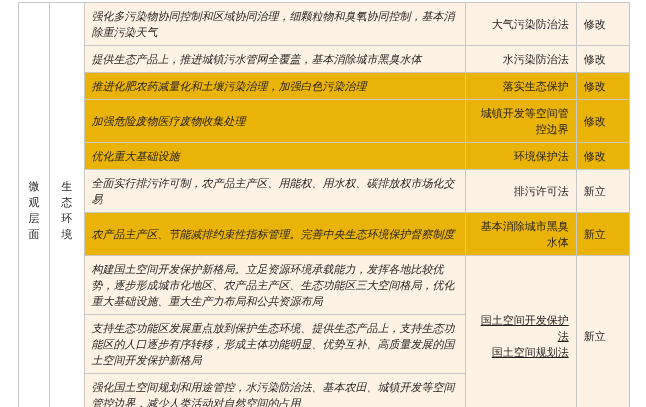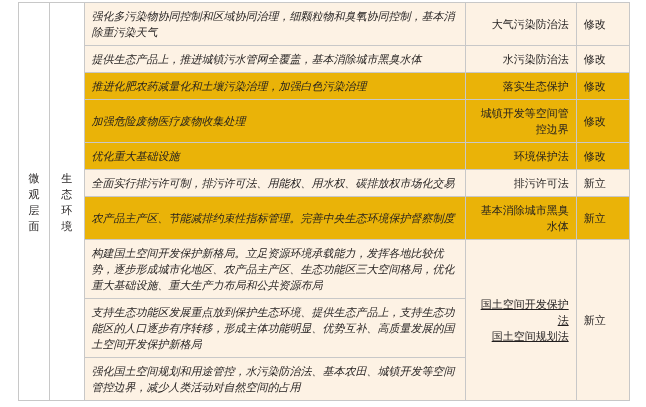--- a/index.html
+++ b/index.html
@@ -109,21 +109,21 @@
         <td class="desc">加强危险废物医疗废物收集处理</td>
         <td class="law">城镇开发等空间管控边界</td>
         <td class="act">修改</td>
       </tr>
       <tr class="plain">
         <td class="desc">优化重大基础设施</td>
         <td class="law">环境保护法</td>
         <td class="act">修改</td>
       </tr>
       <tr class="tint">
-        <td class="desc">全面实行排污许可制，排污许可法、用能权、用水权、碳排放权市场化交易</td>
+        <td class="desc">全面实行排污许可制，农产品主产区、用能权、用水权、碳排放权市场化交易</td>
         <td class="law">排污许可法</td>
         <td class="act">新立</td>
       </tr>
       <tr class="plain">
         <td class="desc">农产品主产区、节能减排约束性指标管理。完善中央生态环境保护督察制度</td>
         <td class="law">基本消除城市黑臭水体</td>
         <td class="act">新立</td>
       </tr>
       <tr class="tint">
         <td class="desc">构建国土空间开发保护新格局。立足资源环境承载能力，发挥各地比较优势，逐步形成城市化地区、农产品主产区、生态功能区三大空间格局，优化重大基础设施、重大生产力布局和公共资源布局</td>

